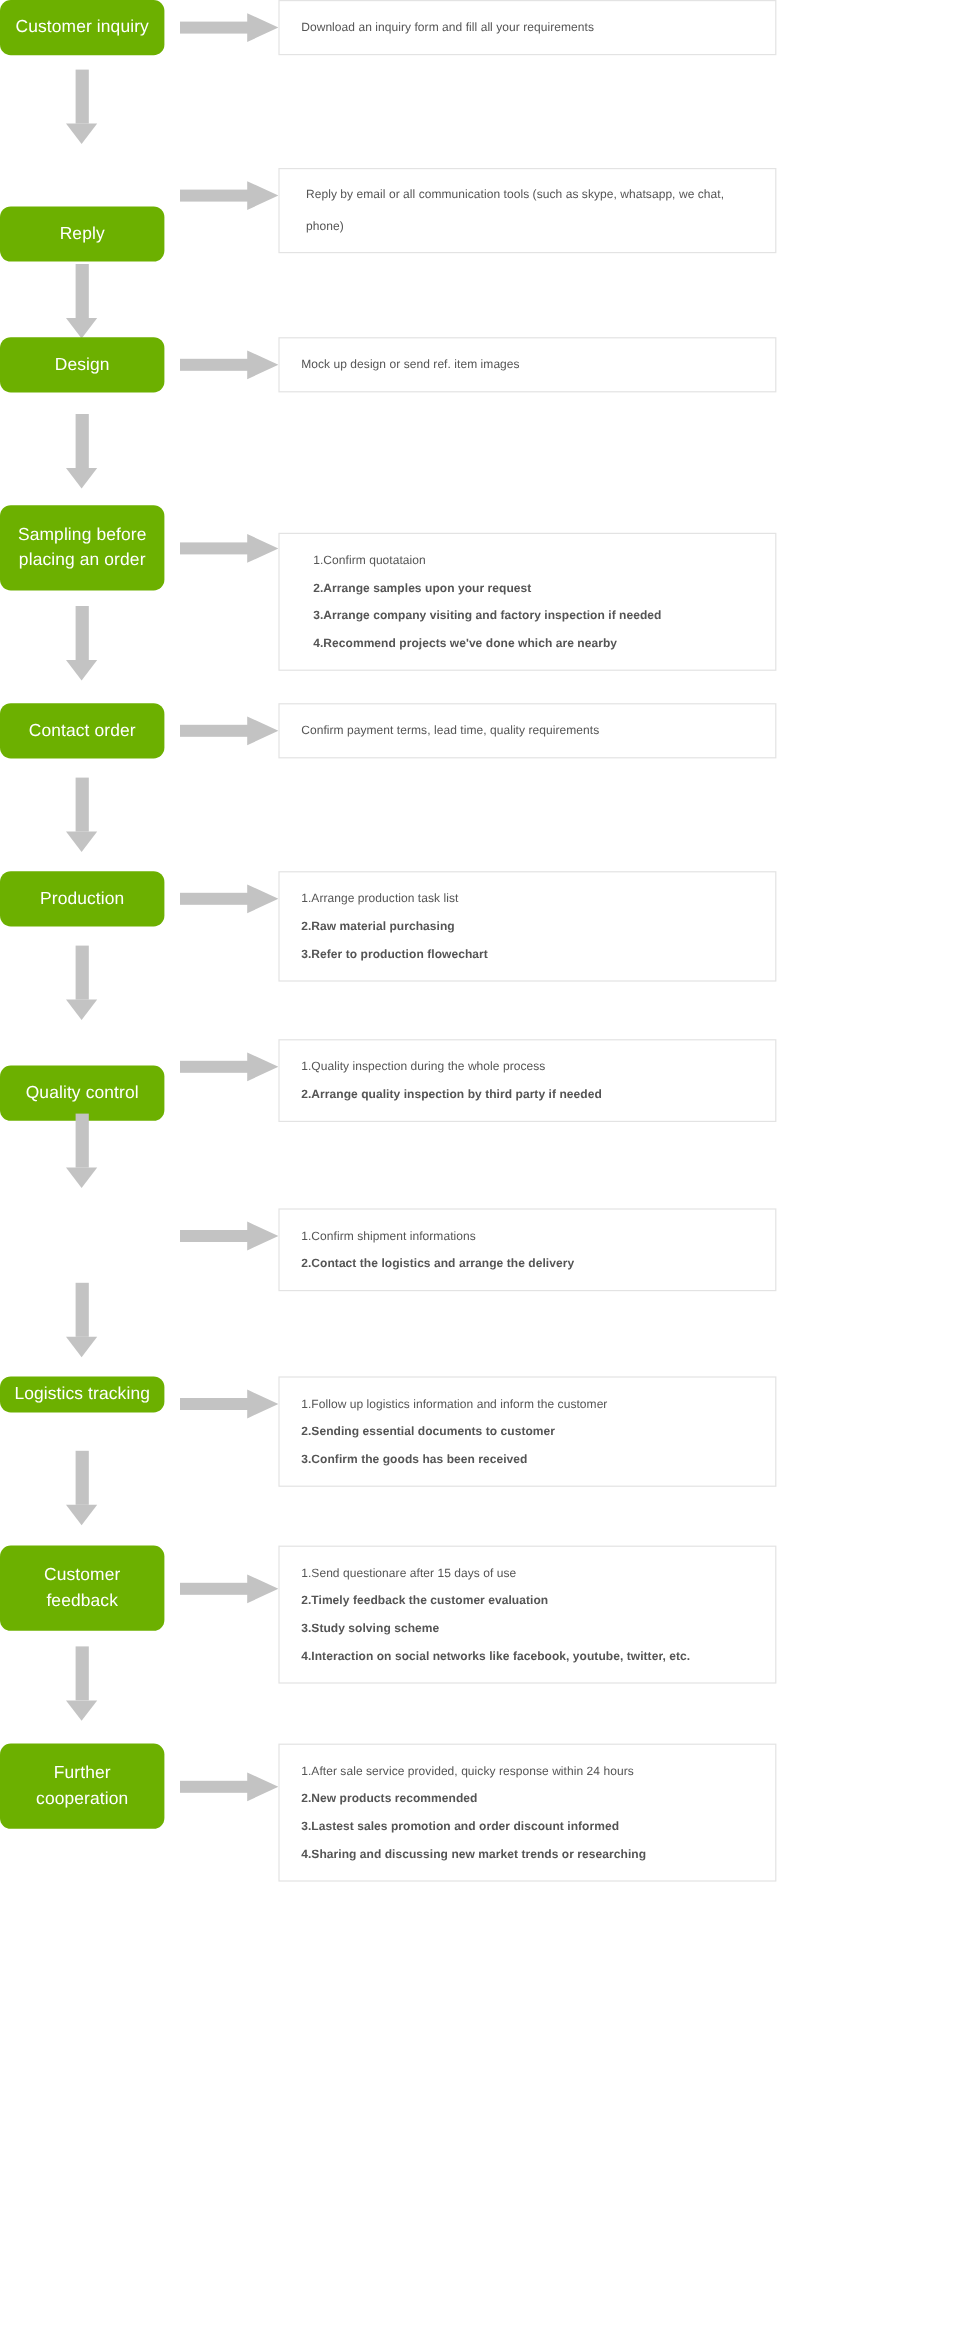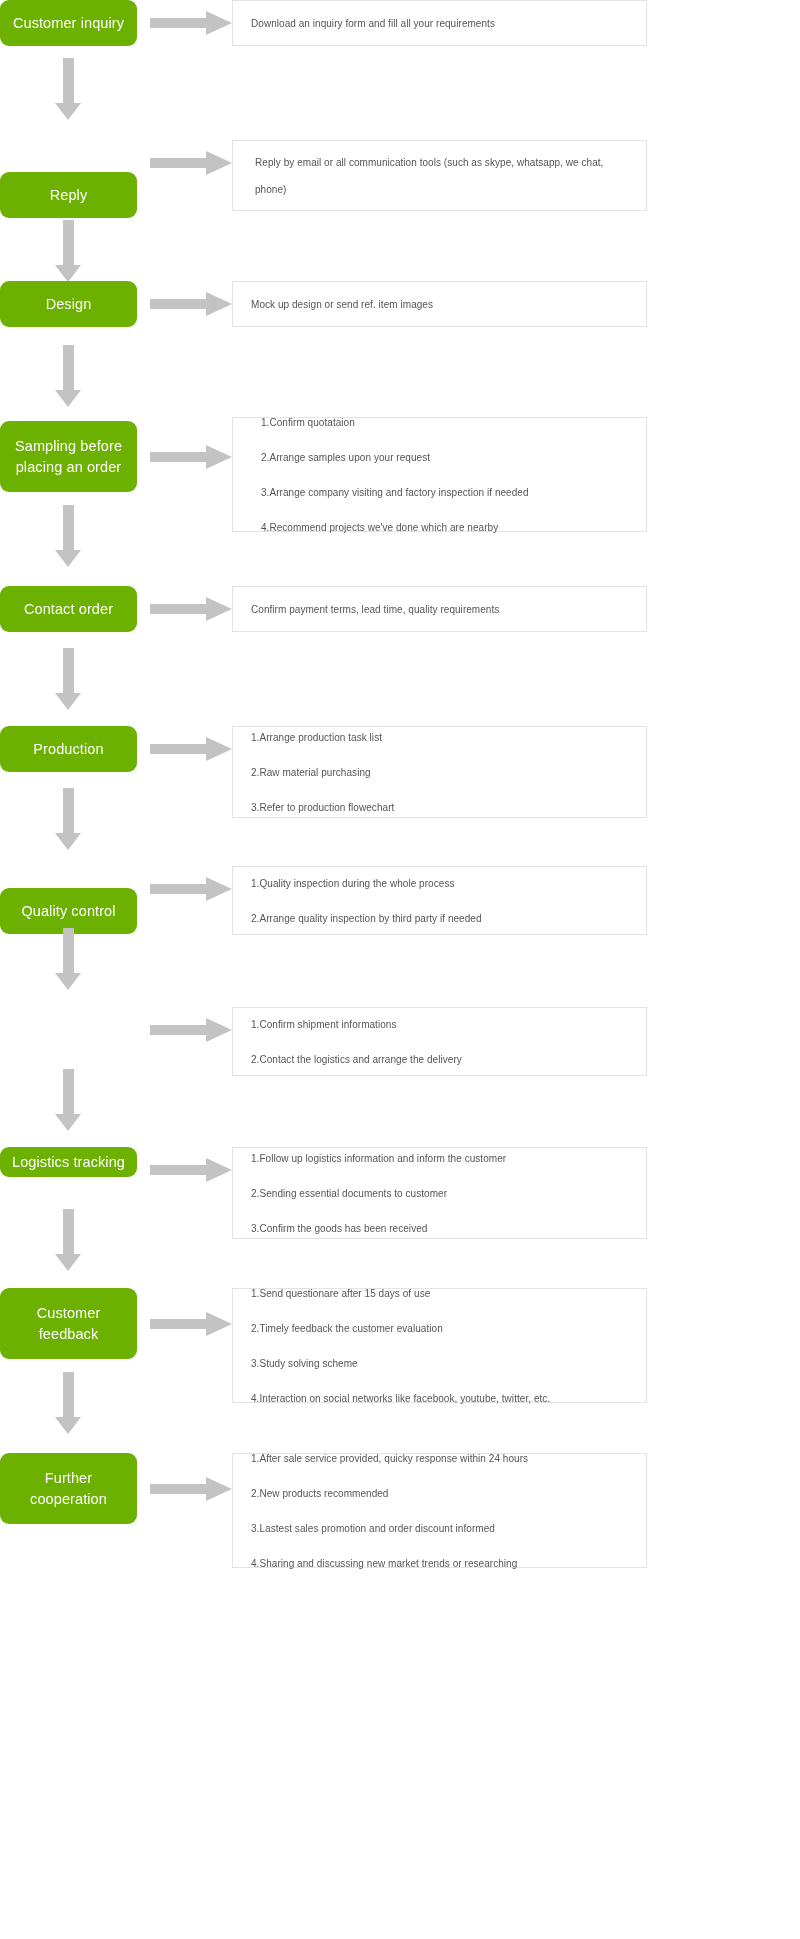--- a/index.html
+++ b/index.html
@@ -111,21 +111,22 @@
     justify-content: center;
   }
   .detail-line {
     font-size: 10px;
     line-height: 15px;
     color: #555555;
     letter-spacing: 0.05px;
     white-space: pre-wrap;
   }
   .detail-box.multi .detail-line + .detail-line {
-    margin-top: 20px;
+    margin-top: 8px;
+    font-weight: bold;
   }
   .detail-box.wrapped .detail-line {
     line-height: 27px;
   }
 </style>
 </head>
 <body>
 
 <div id="flow-root">
     <div class="stage-box" style="top: 0px; height: 46px;">
@@ -171,21 +172,21 @@
       <span class="head" style="top: 45px;"></span>
     </div>
     <div class="stage-box" style="top: 421px; height: 71px;">
       <span class="stage-label">Sampling before
 placing an order</span>
     </div>
     <div class="h-arrow" style="top: 444.5px;">
       <span class="shaft"></span>
       <span class="head"></span>
     </div>
-    <div class="detail-box multi" style="top: 417px; height: 115px; padding-left: 28px;">
+    <div class="detail-box multi" style="top: 444px; height: 115px; padding-left: 28px;">
       <div class="detail-line">1.Confirm quotataion</div>
       <div class="detail-line">2.Arrange samples upon your request</div>
       <div class="detail-line">3.Arrange company visiting and factory inspection if needed</div>
       <div class="detail-line">4.Recommend projects we've done which are nearby</div>
     </div>
     <div class="v-arrow" style="left: 55px; top: 505px; height: 62px;">
       <span class="shaft" style="height: 45px;"></span>
       <span class="head" style="top: 45px;"></span>
     </div>
     <div class="stage-box" style="top: 586px; height: 46px;">

